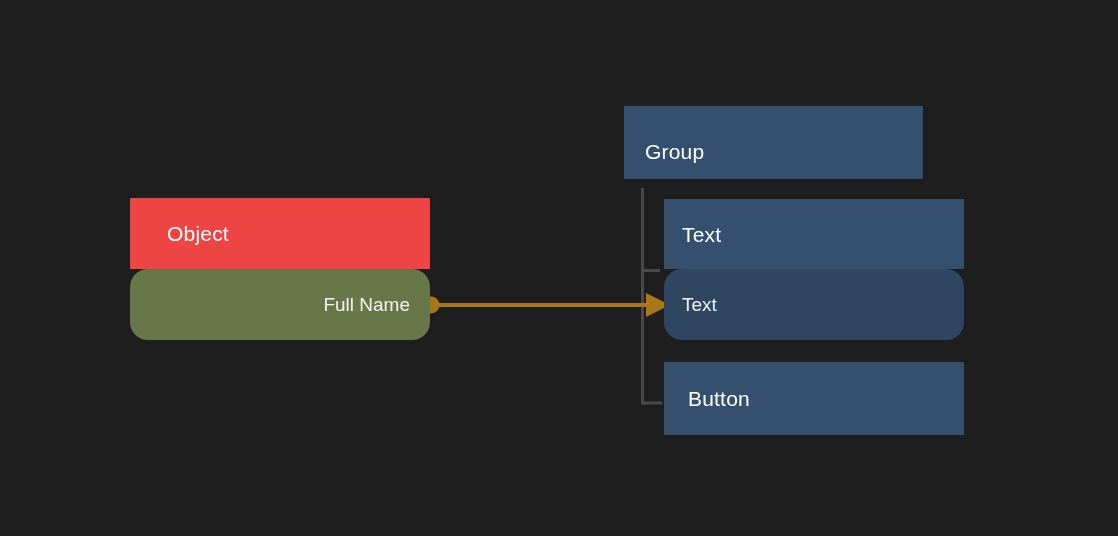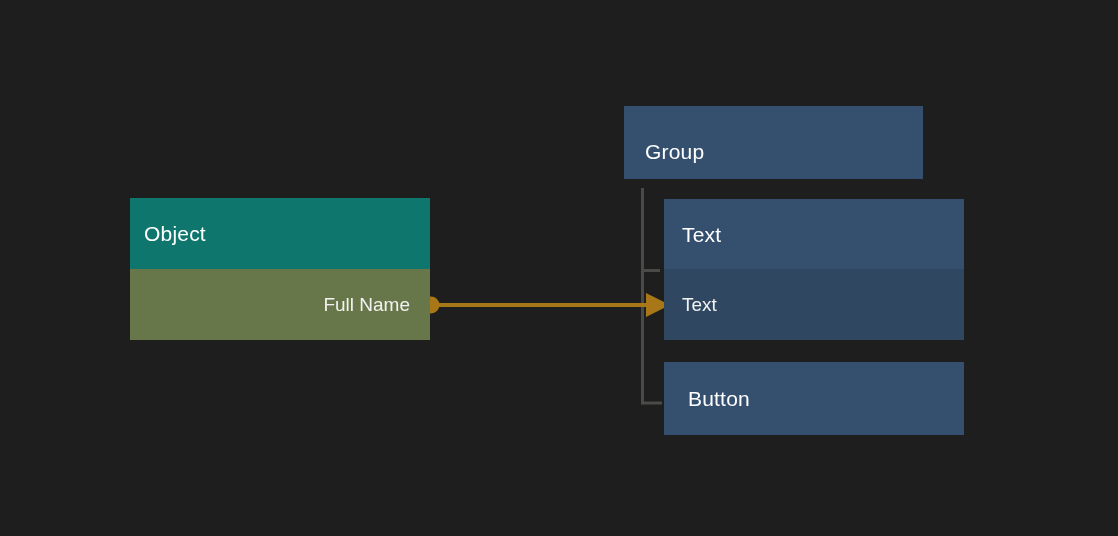--- a/index.html
+++ b/index.html
@@ -37,20 +37,21 @@
     color: #ffffff;
     font-size: 21px;
     line-height: 1;
     letter-spacing: 0.2px;
     white-space: nowrap;
   }
   .node-body {
     box-sizing: border-box;
     width: 100%;
     position: relative;
+    border-radius: 18px;
   }
   .node-row {
     box-sizing: border-box;
     display: flex;
     align-items: center;
     width: 100%;
     color: #f2f2f2;
     font-size: 19px;
     line-height: 1;
     white-space: nowrap;
@@ -64,22 +65,22 @@
 
   
   #node-object {
     left: 130px;
     top: 198px;
     width: 300px;
     height: 142px;
   }
   #node-object .node-header {
     height: 71px;
-    background: #0f766e;
-    padding-left: 14px;
+    background: #ef4444;
+    padding-left: 37px;
   }
   #node-object .node-body {
     height: 71px;
     background: #68774a;
   }
   #node-object .node-row {
     height: 71px;
     padding-right: 20px;
   }
 

